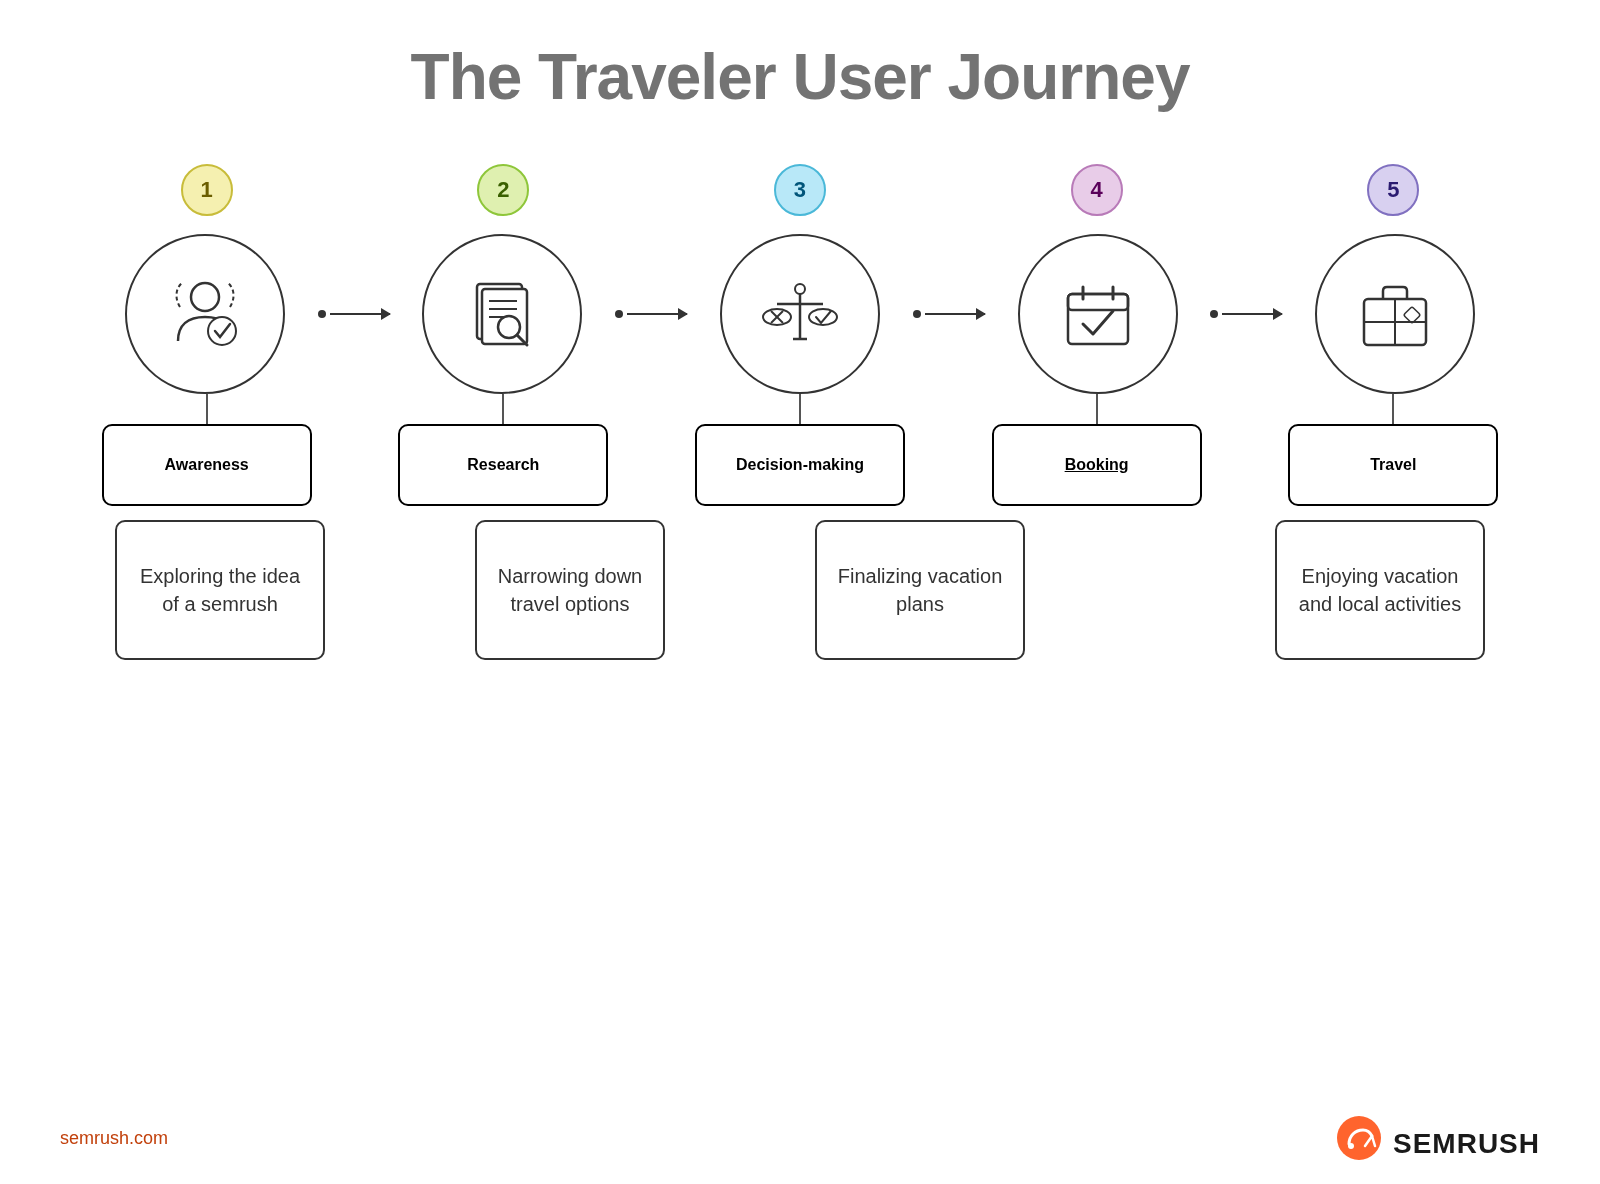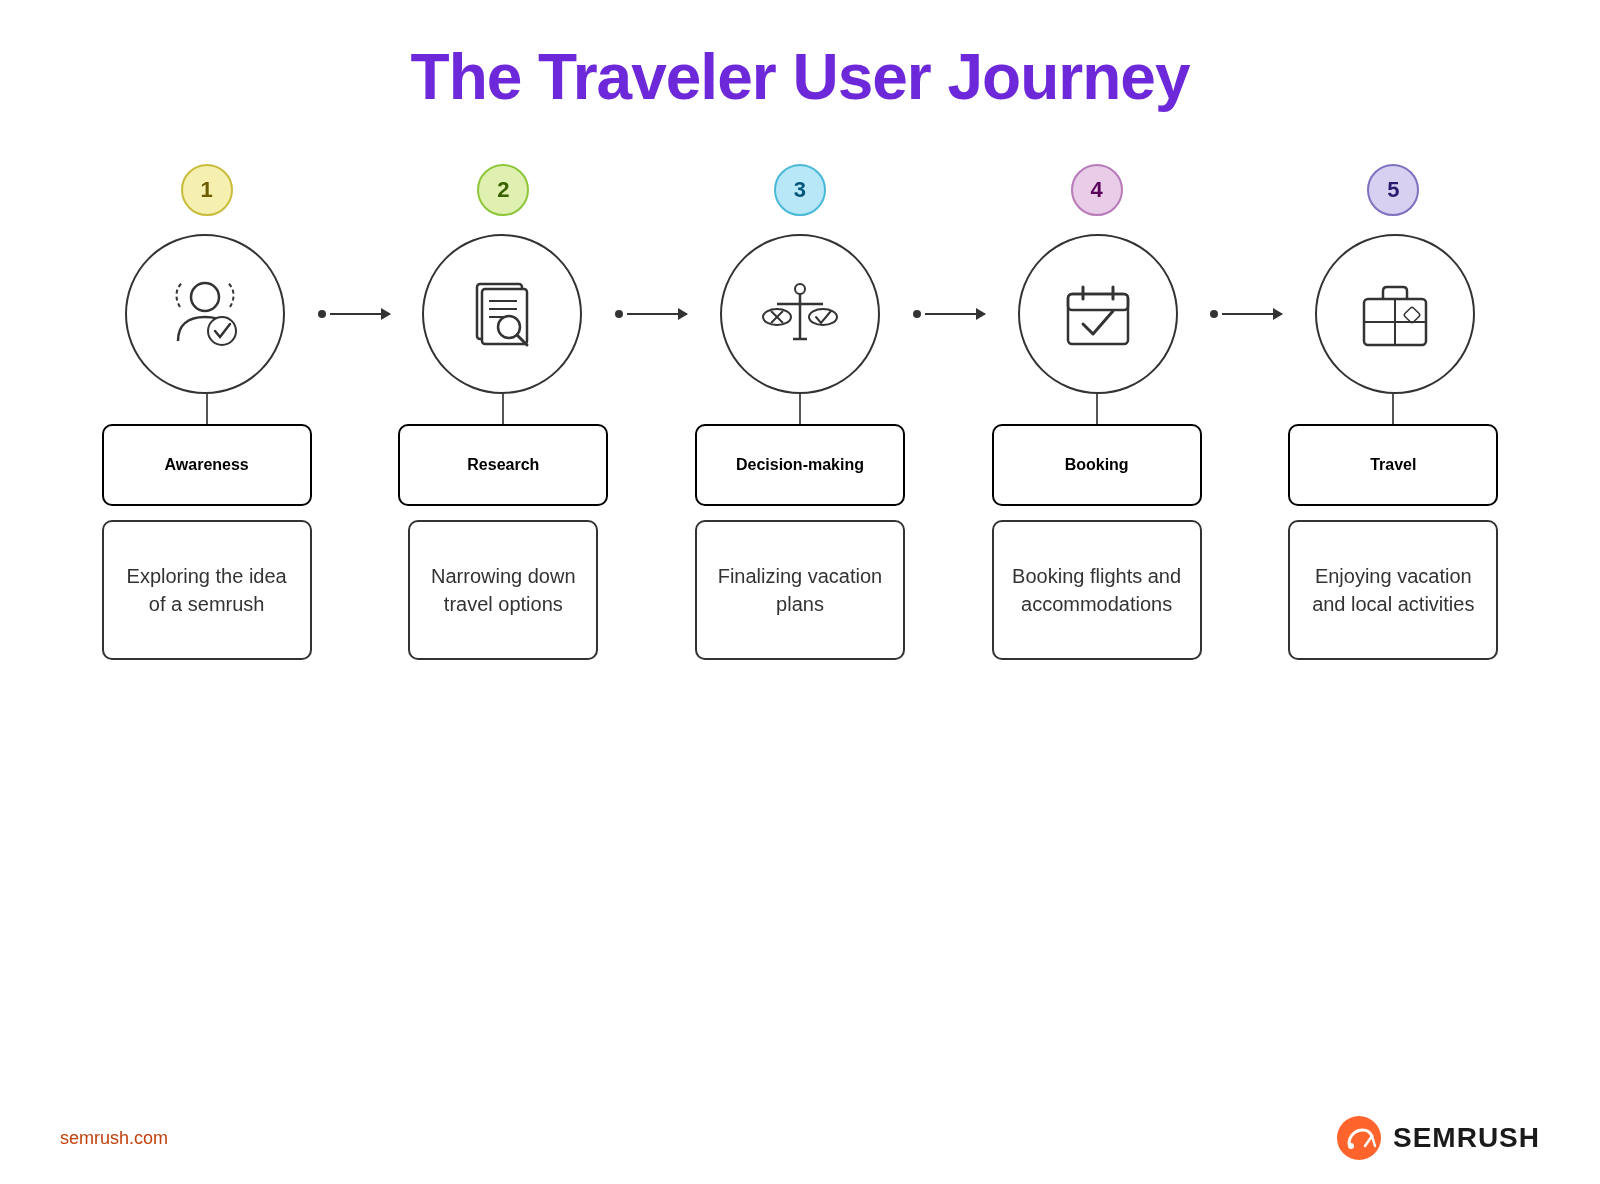--- a/index.html
+++ b/index.html
@@ -18,21 +18,21 @@
       background: #fff;
       display: flex;
       flex-direction: column;
       align-items: center;
       padding: 40px 60px 20px;
     }
 
     .main-title {
       font-size: 64px;
       font-weight: 800;
-      color: #6d28d9;
+      color: #737373;
       text-align: center;
       margin-bottom: 50px;
       letter-spacing: -1px;
     }
 
     .journey-wrapper {
       display: flex;
       flex-direction: column;
       width: 100%;
       align-items: center;
@@ -112,21 +112,21 @@
       align-items: center;
     }
 
     .footer-url {
       font-size: 18px;
       color: #c2410c;
     }
 
     .semrush-logo {
       display: flex;
-      align-items: center;
+      align-items: flex-end;
       gap: 12px;
     }
 
     .semrush-icon {
       width: 44px;
       height: 44px;
     }
 
     .semrush-text {
       font-size: 28px;
@@ -372,21 +372,21 @@
           <span>Research</span>
         </div>
       </div>
       <div style="width:80px;"></div>
       <div style="width:210px;display:flex;justify-content:center;">
         <div class="label-box theme-blue" style="width:210px;">
           <span>Decision-making</span>
         </div>
       </div>
       <div style="width:80px;"></div>
-      <div style="width:210px;display:flex;">
+      <div style="width:210px;display:flex;text-decoration:underline;">
         <div class="label-box theme-pink" style="width:210px;">
           <span>Booking</span>
         </div>
       </div>
       <div style="width:80px;"></div>
       <div style="width:210px;display:flex;justify-content:center;">
         <div class="label-box theme-purple" style="width:210px;">
           <span>Travel</span>
         </div>
       </div>
@@ -404,25 +404,20 @@
           <span>Narrowing down travel options</span>
         </div>
       </div>
       <div style="width:80px;"></div>
       <div style="width:210px;display:flex;justify-content:center;">
         <div class="desc-box theme-blue" style="width:210px;min-height:140px;display:flex;align-items:center;justify-content:center;">
           <span>Finalizing vacation plans</span>
         </div>
       </div>
       <div style="width:80px;"></div>
-      <div style="width:210px;display:flex;justify-content:center;">
-        <div class="desc-box theme-pink" style="width:210px;min-height:140px;display:flex;align-items:center;justify-content:center;">
-          <span>Booking flights and accommodations</span>
-        </div>
-      </div>
       <div style="width:80px;"></div>
       <div style="width:210px;display:flex;justify-content:center;">
         <div class="desc-box theme-purple" style="width:210px;min-height:140px;display:flex;align-items:center;justify-content:center;padding-left:16px;">
           <span>Enjoying vacation and local activities</span>
         </div>
       </div>
     </div>
 
   </div>
 

